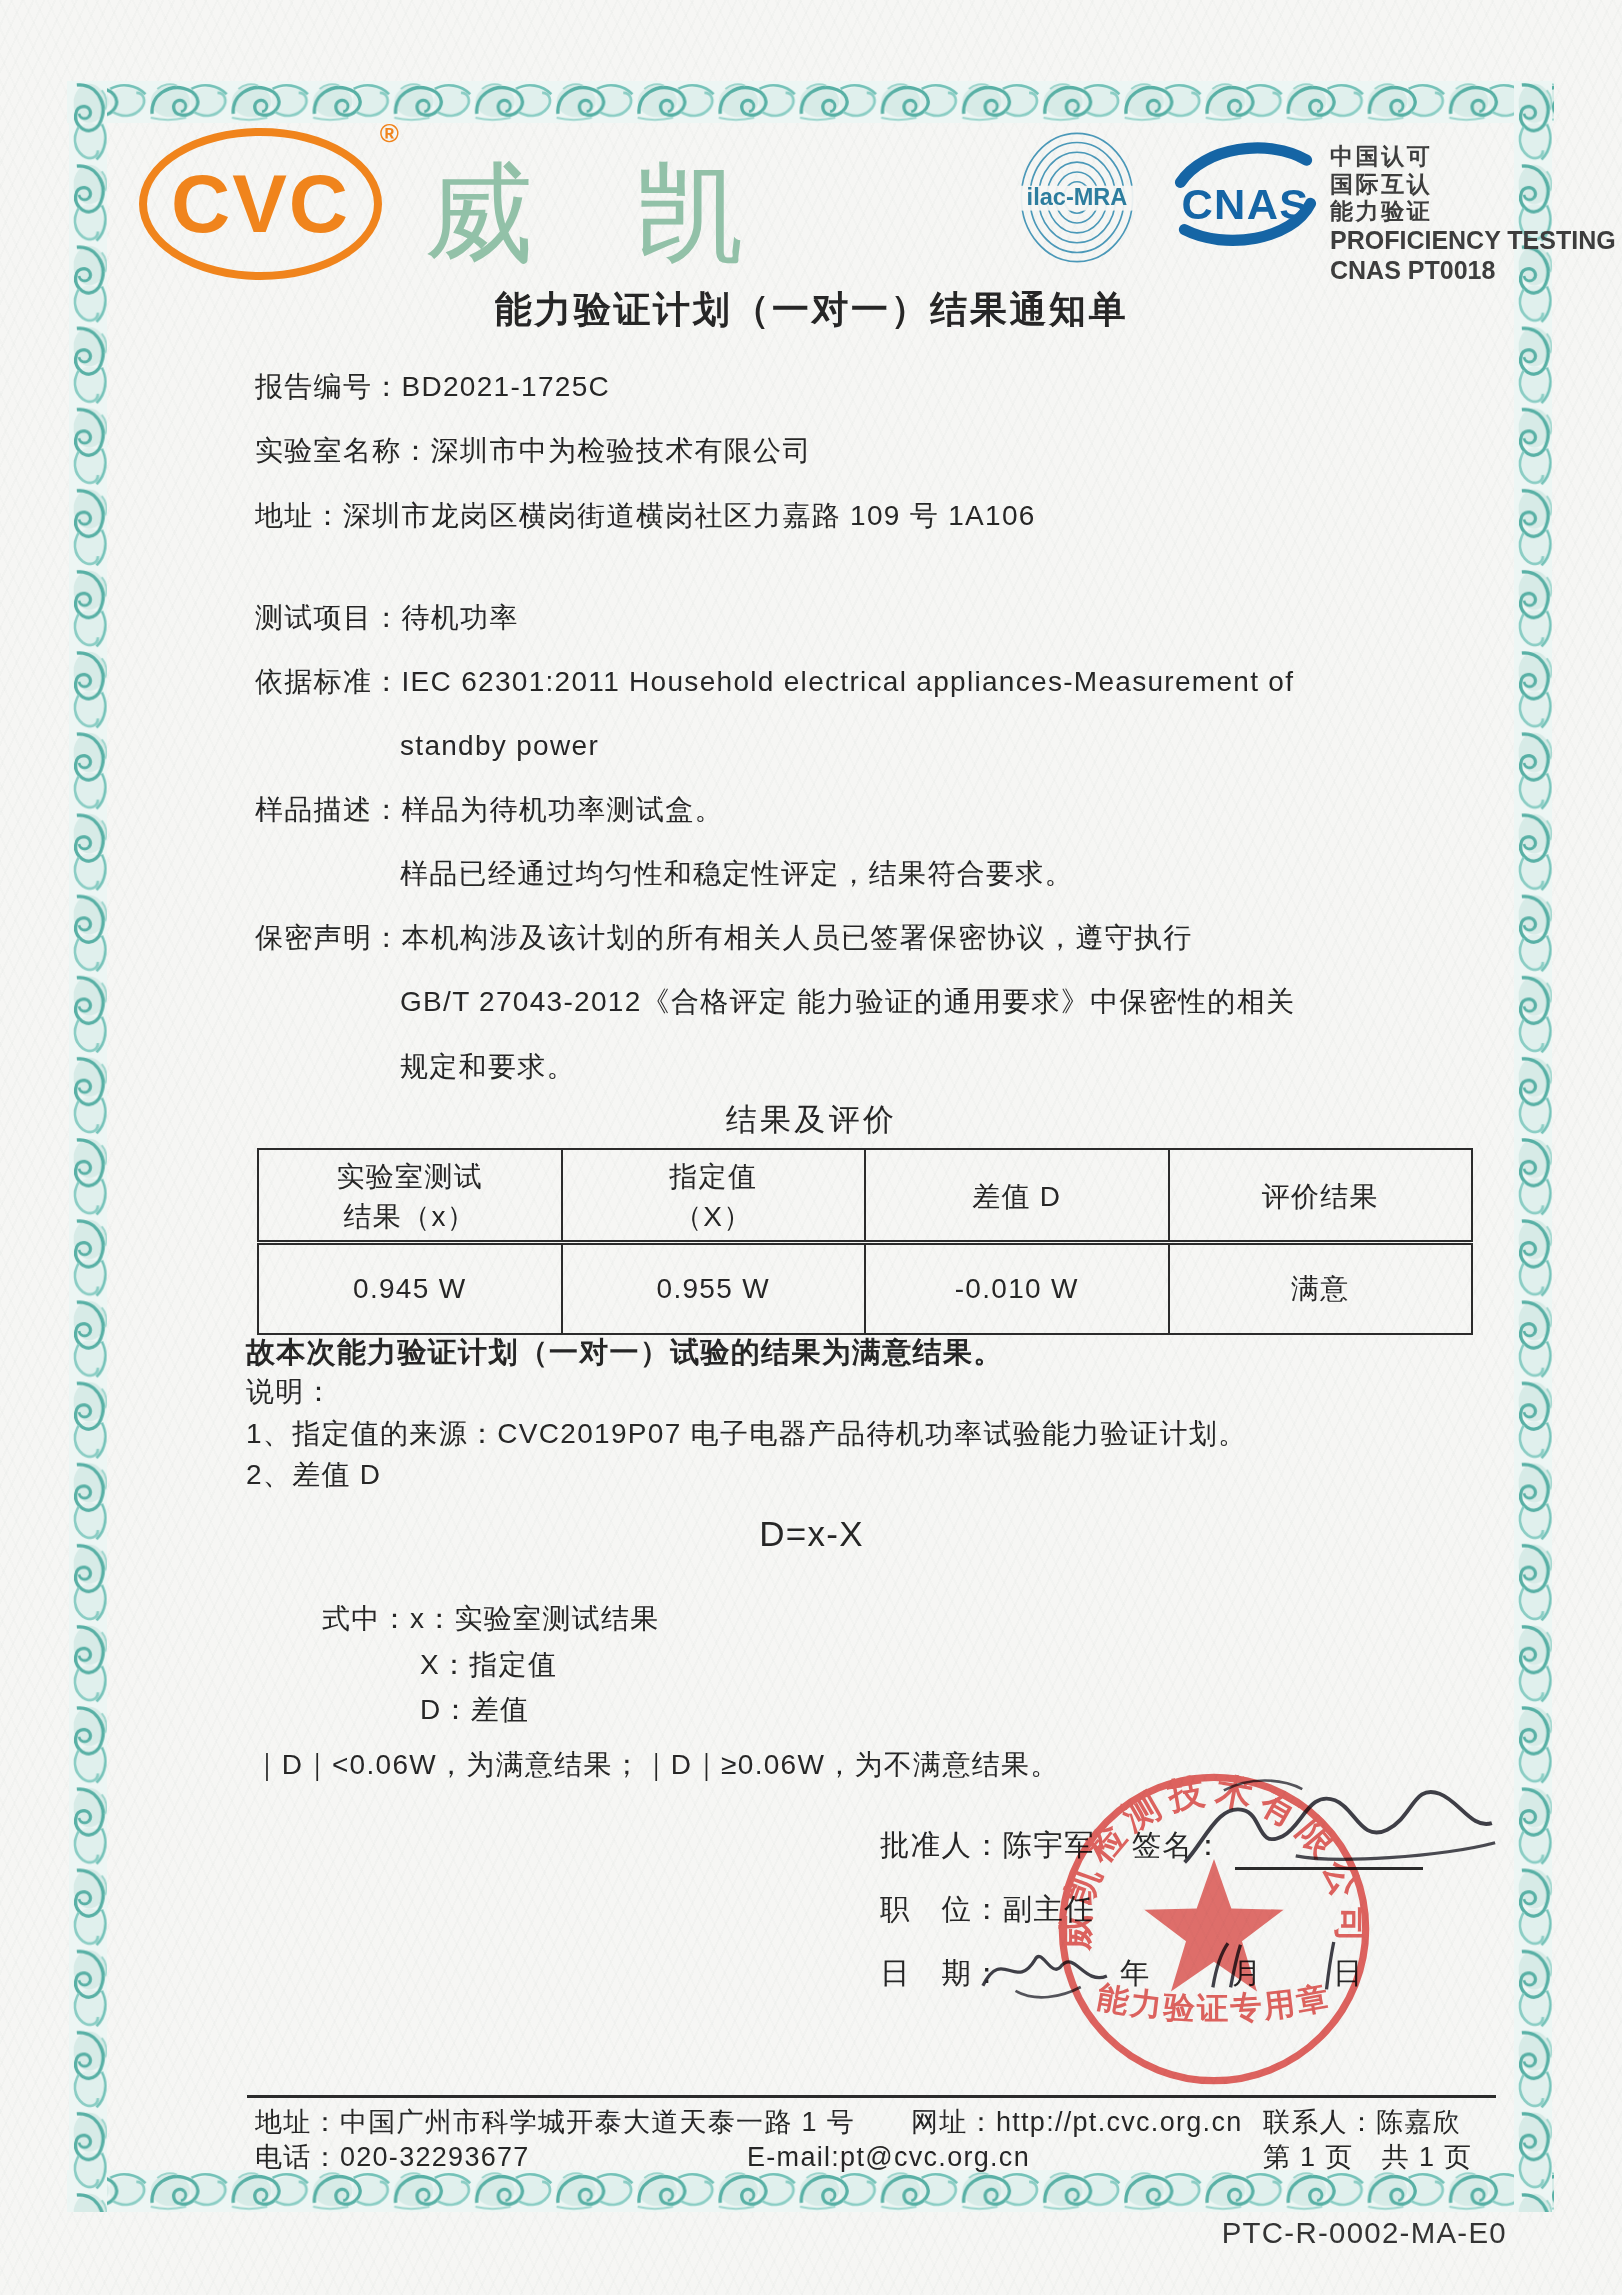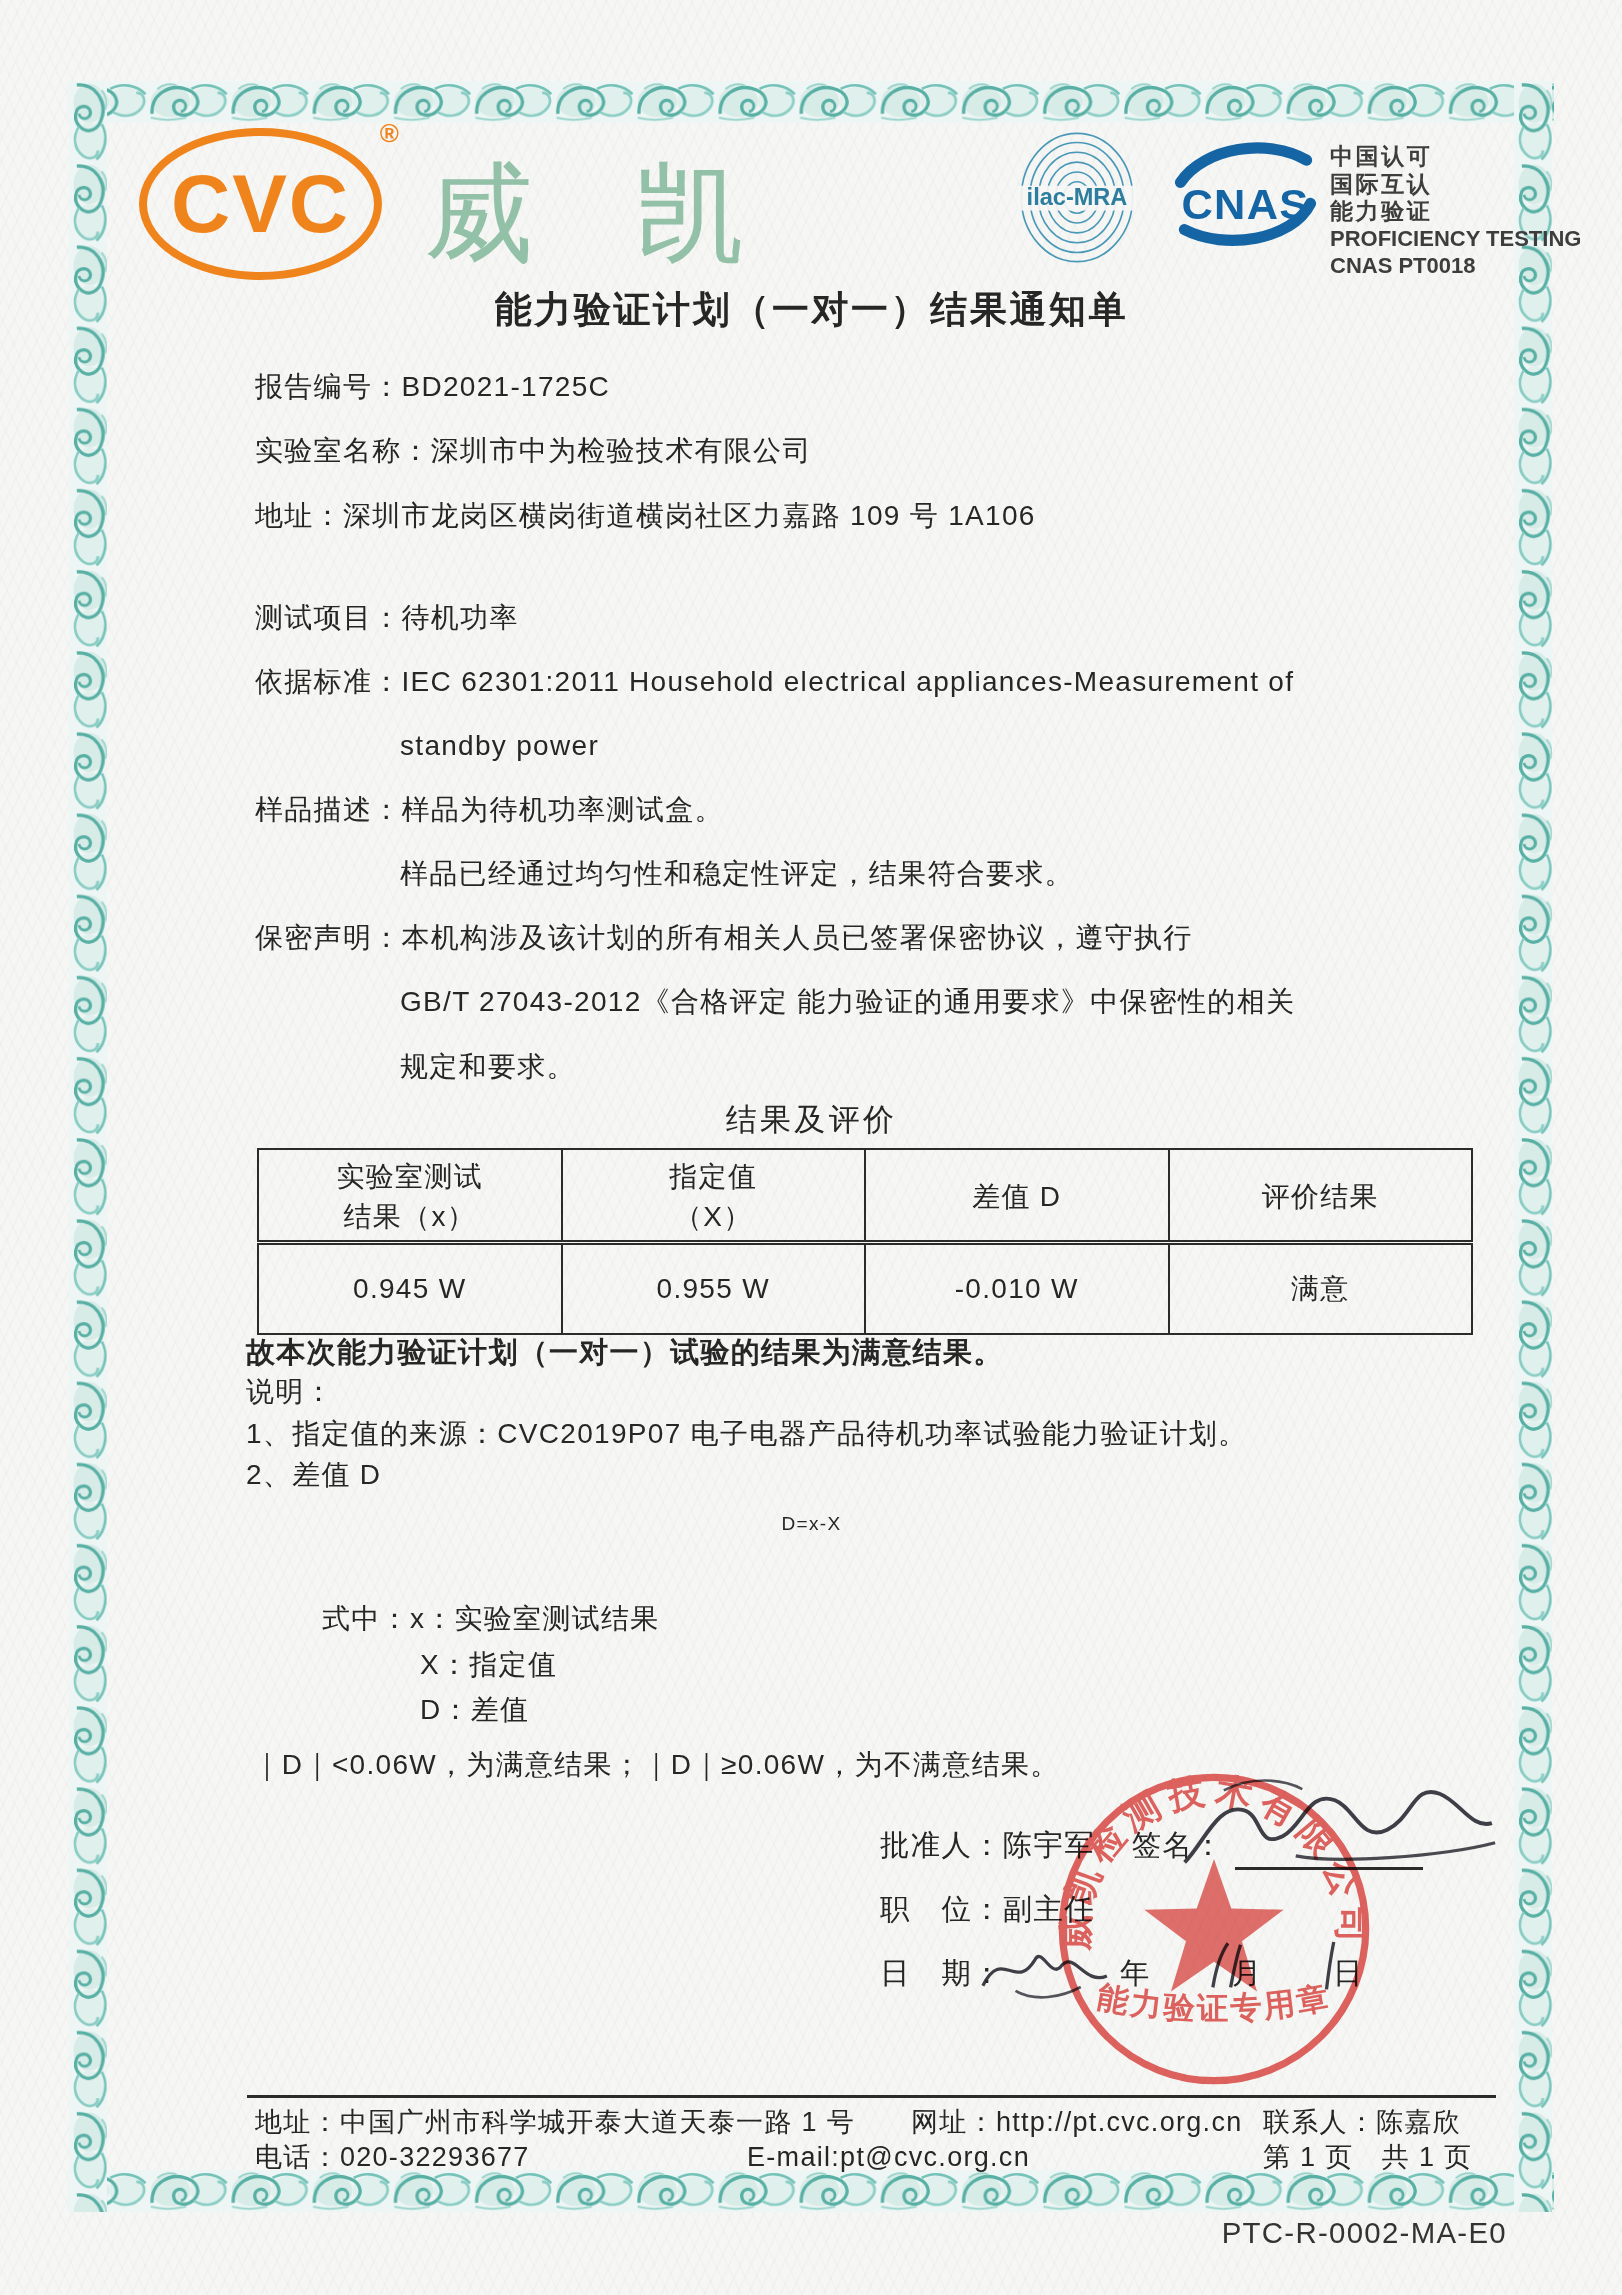--- a/index.html
+++ b/index.html
@@ -13,21 +13,21 @@
   .center{left:0;width:100%;text-align:center;}
   
   .cvc-box{position:absolute;left:139px;top:128px;width:243px;height:152px;}
   .cvc-ring{position:absolute;inset:0;border:8.5px solid #f0841c;border-radius:50%;}
   .cvc-word{position:absolute;inset:0;display:flex;align-items:center;justify-content:center;
             font-size:82px;font-weight:bold;color:#f0841c;letter-spacing:2px;}
   .cvc-reg{position:absolute;right:-17px;top:-10.5px;font-size:26px;color:#f0841c;font-weight:bold;}
   .brand{position:absolute;left:424px;top:141px;font-size:109px;color:#92c1a8;letter-spacing:36px;white-space:nowrap;}
   .accr{position:absolute;left:1330px;top:145px;line-height:1.0;color:#3d3d3d;}
   .accr .zh{display:block;font-size:23px;font-weight:bold;letter-spacing:2.6px;margin-bottom:4.6px;}
-  .accr .en{display:block;font-size:22px;font-weight:bold;margin-bottom:5.2px;letter-spacing:0;}
+  .accr .en{display:block;font-size:25px;font-weight:bold;margin-bottom:5.2px;letter-spacing:0;}
   
   table.res{position:absolute;left:257px;top:1148px;width:1216px;border-collapse:collapse;table-layout:fixed;
             font-size:28px;letter-spacing:1.3px;text-align:center;color:#262626;}
   table.res td{border:2px solid #2b2b2b;}
   table.res tr.hd td{height:84px;border-bottom:5.9px double #2b2b2b;line-height:1.45;padding-top:5.2px;}
   table.res tr.dt td{height:86px;}
   .underline-sig{position:absolute;left:1235px;top:1867px;width:188px;height:2.6px;background:#2b2b2b;}
   .rule{position:absolute;left:247px;top:2095px;width:1249px;height:2.6px;background:#2b2b2b;}
   .stamp{position:absolute;left:1044px;top:1759px;width:340px;height:340px;opacity:.88;mix-blend-mode:multiply;}
   .hw{position:absolute;}
@@ -182,21 +182,21 @@
       <td>-0.010 W</td>
       <td>满意</td>
     </tr>
   </tbody>
     </table>
   <div class="ln bold" style="top:1335px;left:246px;font-size:29px;">故本次能力验证计划（一对一）试验的结果为满意结果。</div>
 
   <div class="ln" style="top:1375px;left:246px;">说明：</div>
   <div class="ln" style="top:1417px;left:246px;">1、指定值的来源：CVC2019P07 电子电器产品待机功率试验能力验证计划。</div>
   <div class="ln" style="top:1458px;left:246px;">2、差值 D</div>
-  <div class="ln center" style="top:1513px;font-size:19px;">D=x-X</div>
+  <div class="ln center" style="top:1513px;font-size:35px;">D=x-X</div>
   <div class="ln" style="top:1602px;left:322px;">式中：x：实验室测试结果</div>
   <div class="ln" style="top:1648px;left:420px;text-align:center;">X：指定值</div>
   <div class="ln" style="top:1693px;left:420px;">D：差值</div>
   <div class="ln" style="top:1748px;left:253px;">｜D｜&lt;0.06W，为满意结果；｜D｜≥0.06W，为不满意结果。</div>
 
   <div class="ln fz45" style="top:1827px;left:880px;">
     <span>批准人：</span><span>陈宇军</span><span style="margin-left:37px;">签名：</span>
   </div>
   <div class="underline-sig"></div>
   <div class="hw" style="left:1165px;top:1764px;width:353px;height:115px;">

